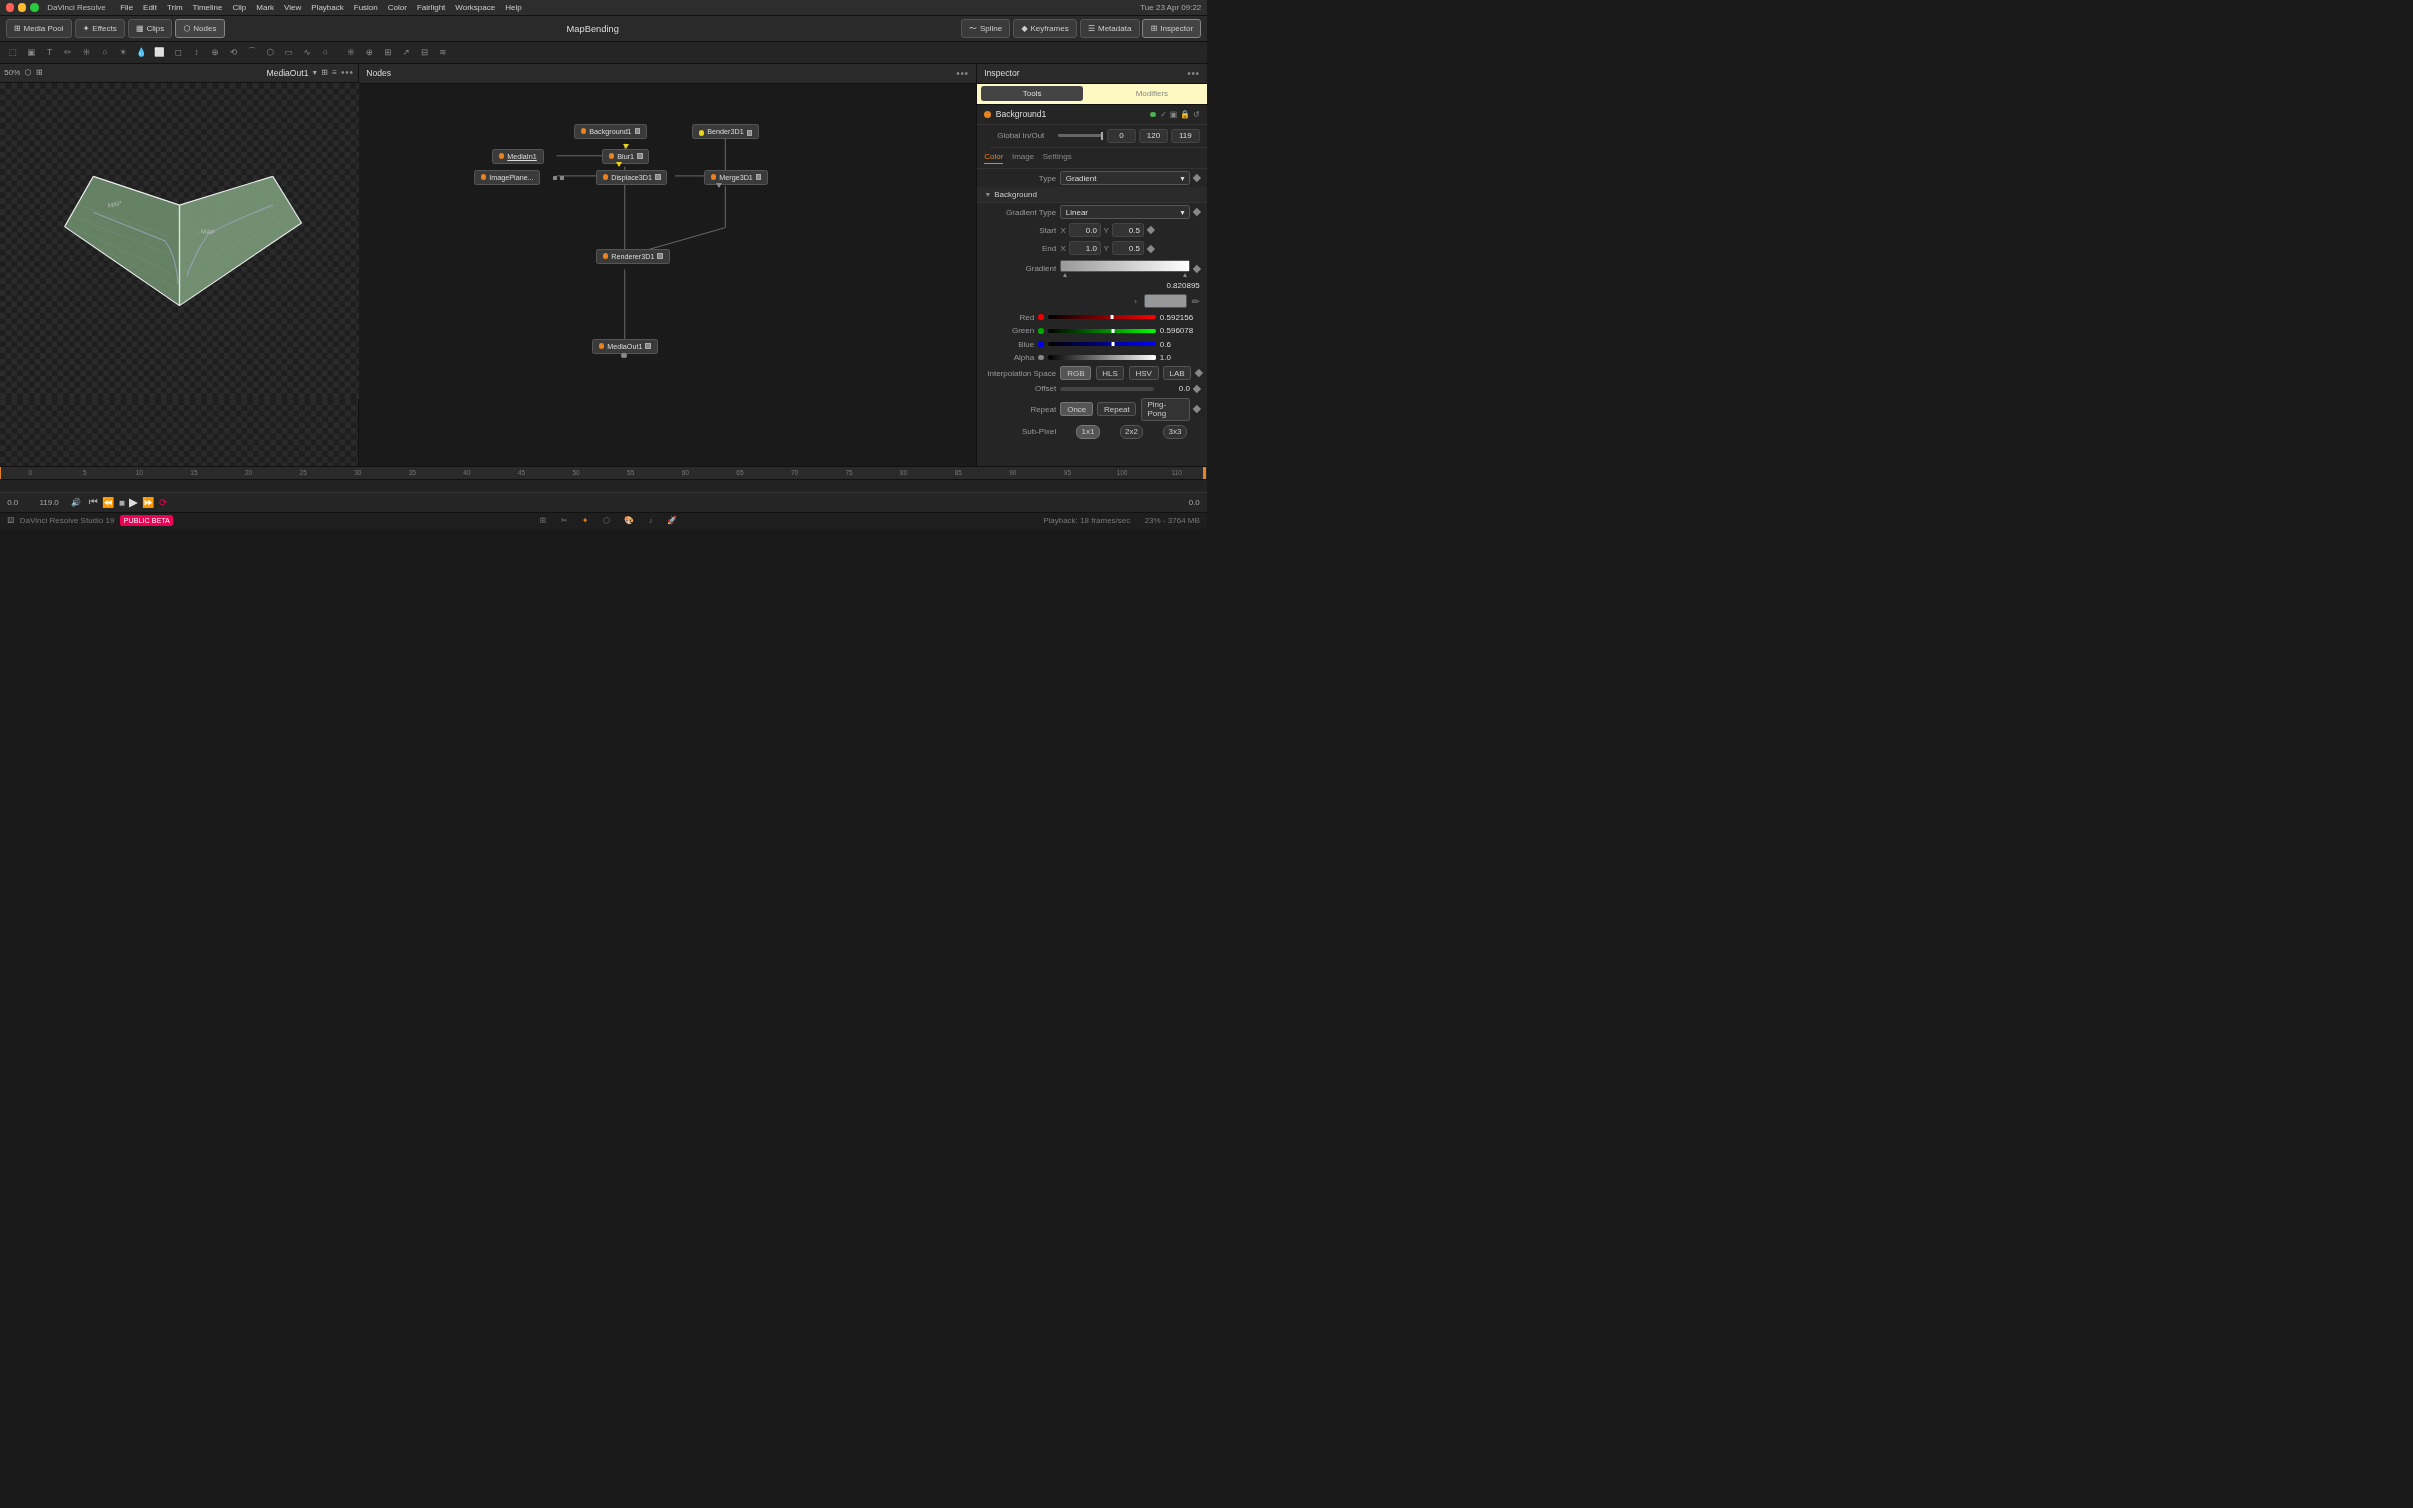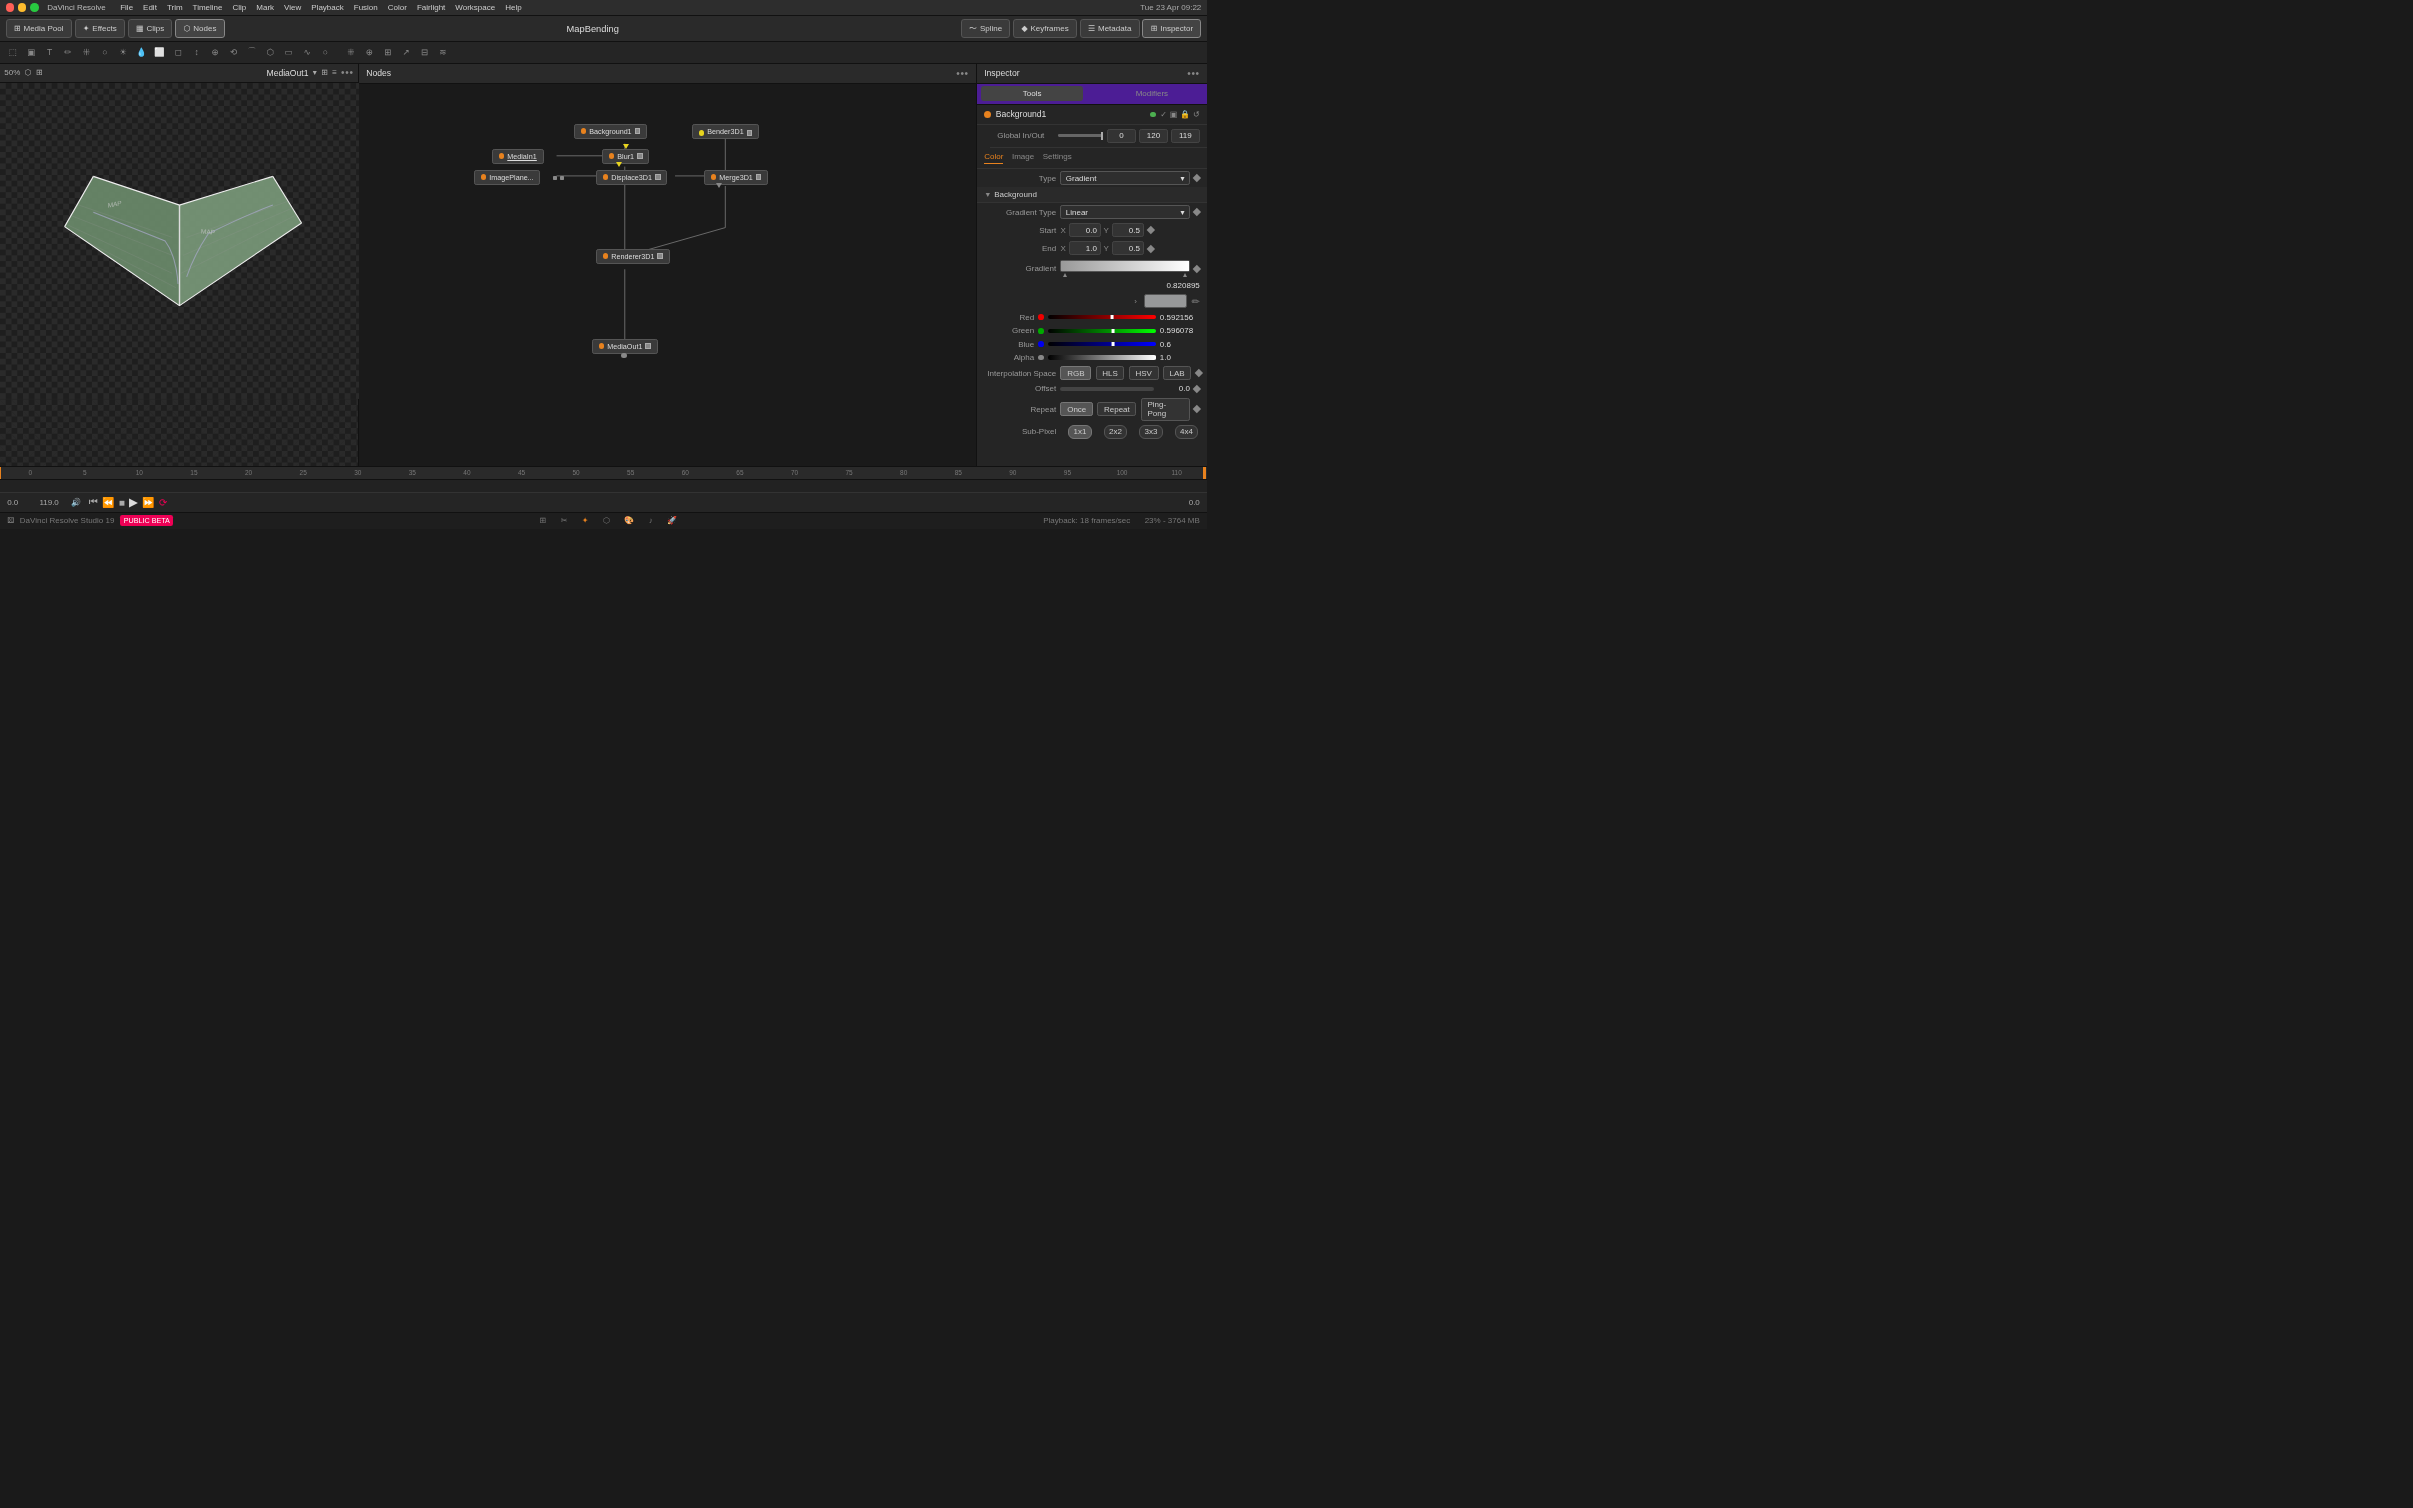--- a/index.html
+++ b/index.html
@@ -227,21 +227,21 @@
       align-items: center;
       padding: 0 7.2px;
       border-bottom: 0.7px solid #111;
       font-size: 8.6px;
       color: #ddd;
       font-weight: 500;
       justify-content: space-between;
     }
     .inspector-tabs {
       display: flex;
-      background: #4c1d95;
+      background: #fef9c3;
       border-bottom: 0.7px solid #111;
       padding: 2.9px 4.3px;
       gap: 18px;
     }
     .inspector-tab {
       flex: 1;
       text-align: center;
       padding: 2.9px 5.7px;
       border-radius: 2.9px;
       cursor: pointer;
@@ -568,21 +568,21 @@
     .repeat-btn.active {
       background: #555;
       border-color: #777;
     }
 
     
     .subpixel-row {
       display: flex;
       align-items: center;
       padding: 2.2px 7.2px;
-      gap: 12px;
+      gap: 20px;
     }
     .subpixel-label {
       color: #999;
       font-size: 8px;
       min-width: 72px;
       text-align: right;
     }
     .subpixel-btn {
       background: #333;
       border: 0.7px solid #555;

